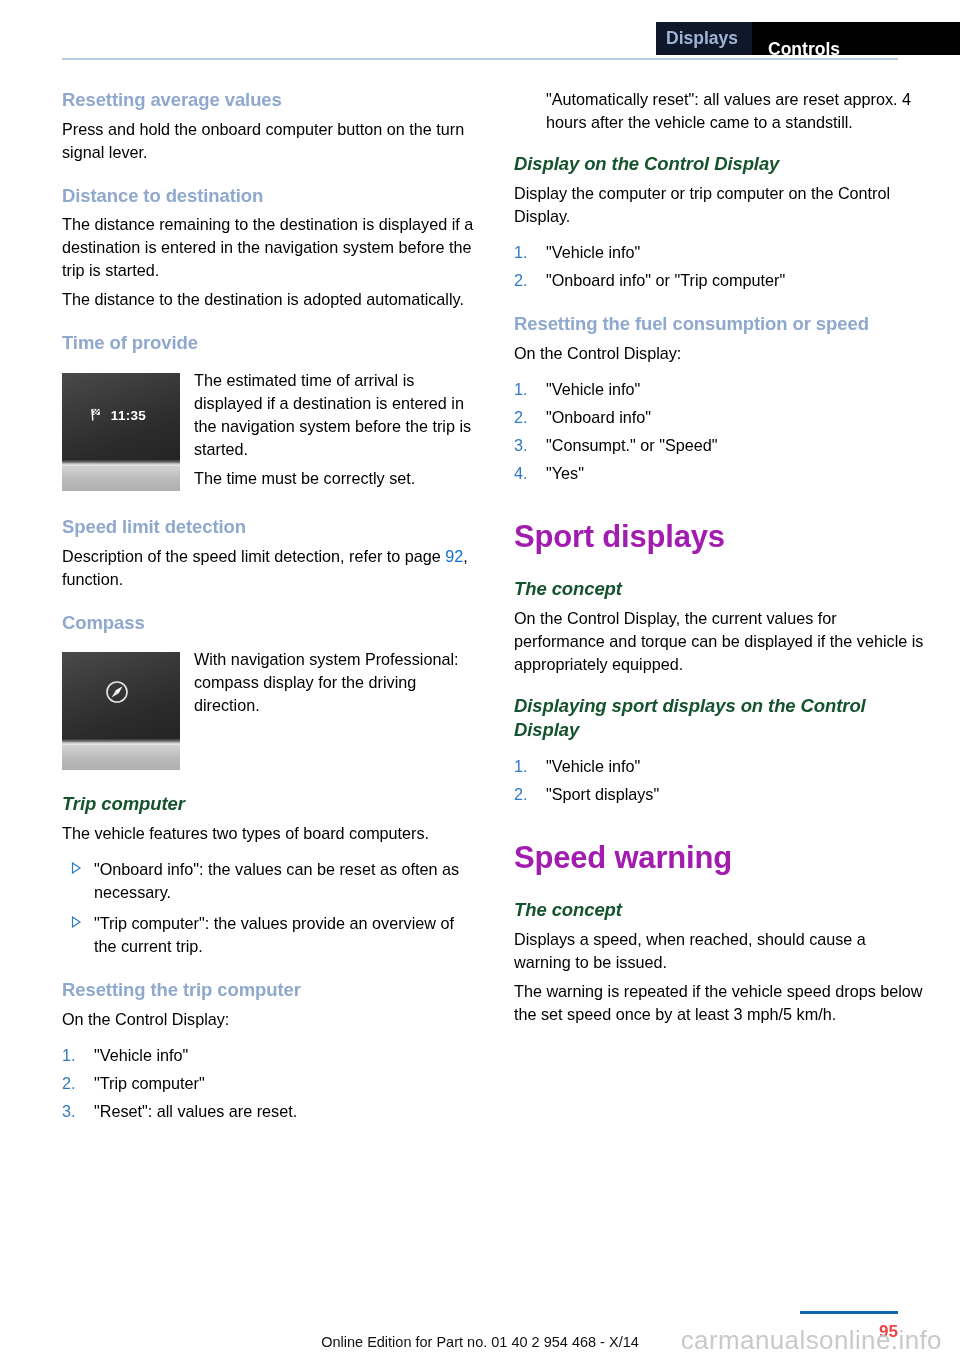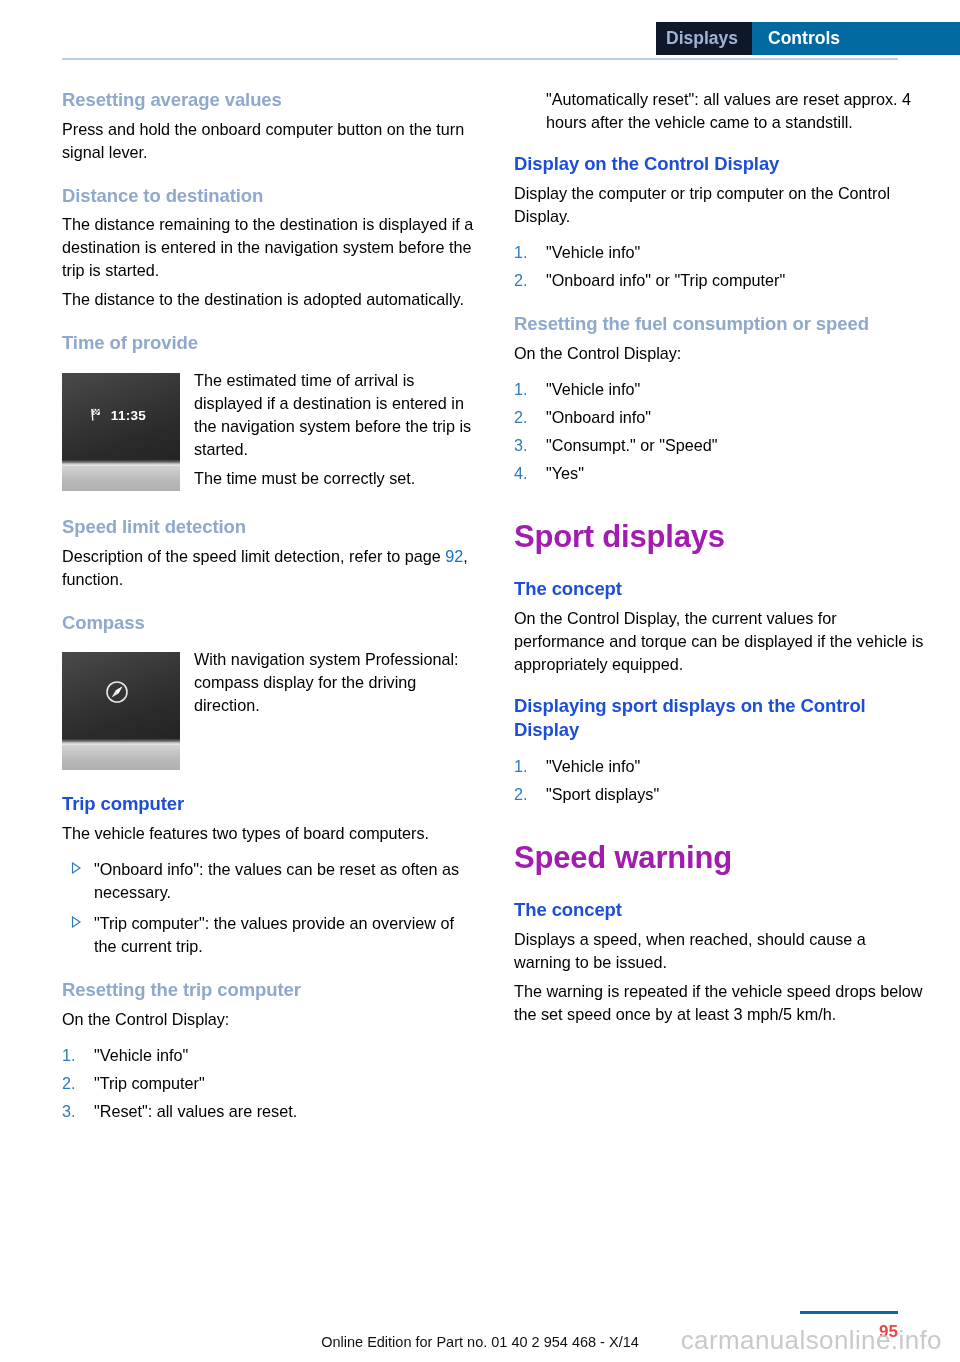--- a/index.html
+++ b/index.html
@@ -16,45 +16,45 @@
   .tabs {
     position: absolute; right: 0; top: 22px;
     display: flex; align-items: stretch; height: 33px;
   }
   .tab-inactive {
     color: #9FB4D4; font-size: 17.5px; font-weight: bold;
     padding: 4px 14px 4px 10px; line-height: 25px; white-space: nowrap;
     background: #0f172a;
   }
   .tab-active {
-    background: #0369a1; color: #ffffff;
+    background: #000000; color: #ffffff;
     font-size: 17.5px; font-weight: bold;
-    padding: 4px 120px 4px 16px; line-height: 25px; white-space: nowrap;
+    padding: 15px 120px 4px 16px; line-height: 25px; white-space: nowrap;
   }
   .header-rule {
     position: absolute; left: 62px; top: 58px; width: 836px; height: 2px;
     background: #B9CBE4;
   }
 
   
   .col {
     position: absolute; top: 88px; width: 412px;
     font-size: 16.2px; line-height: 1.42; color: #000;
   }
   .col-left  { left: 62px; }
   .col-right { left: 514px; }
 
   
   h1.h-big {
     font-size: 31px; font-weight: bold; color: #a21caf;
     margin: 30px 0 0 0; letter-spacing: -0.2px;
   }
   h2.h-mid {
-    font-size: 18.5px; font-weight: bold; color: #1d4ed8;
-    margin: 18px 0 0 0; letter-spacing: -0.1px; line-height: 1.3;
+    font-size: 18.5px; font-weight: bold; color: #14532d;
+    margin: 18px 0 0 0; letter-spacing: -0.1px; line-height: 1.3; font-style: italic;
   }
   h3.h-sub {
     font-size: 18.5px; font-weight: bold; color: #8FA8CD;
     margin: 20px 0 0 0; letter-spacing: -0.1px; line-height: 1.28;
   }
   .first-head { margin-top: 0 !important; }
 
   p.body { margin: 6px 0 0 0; }
   p.indent { margin: 0 0 0 32px; }
 

